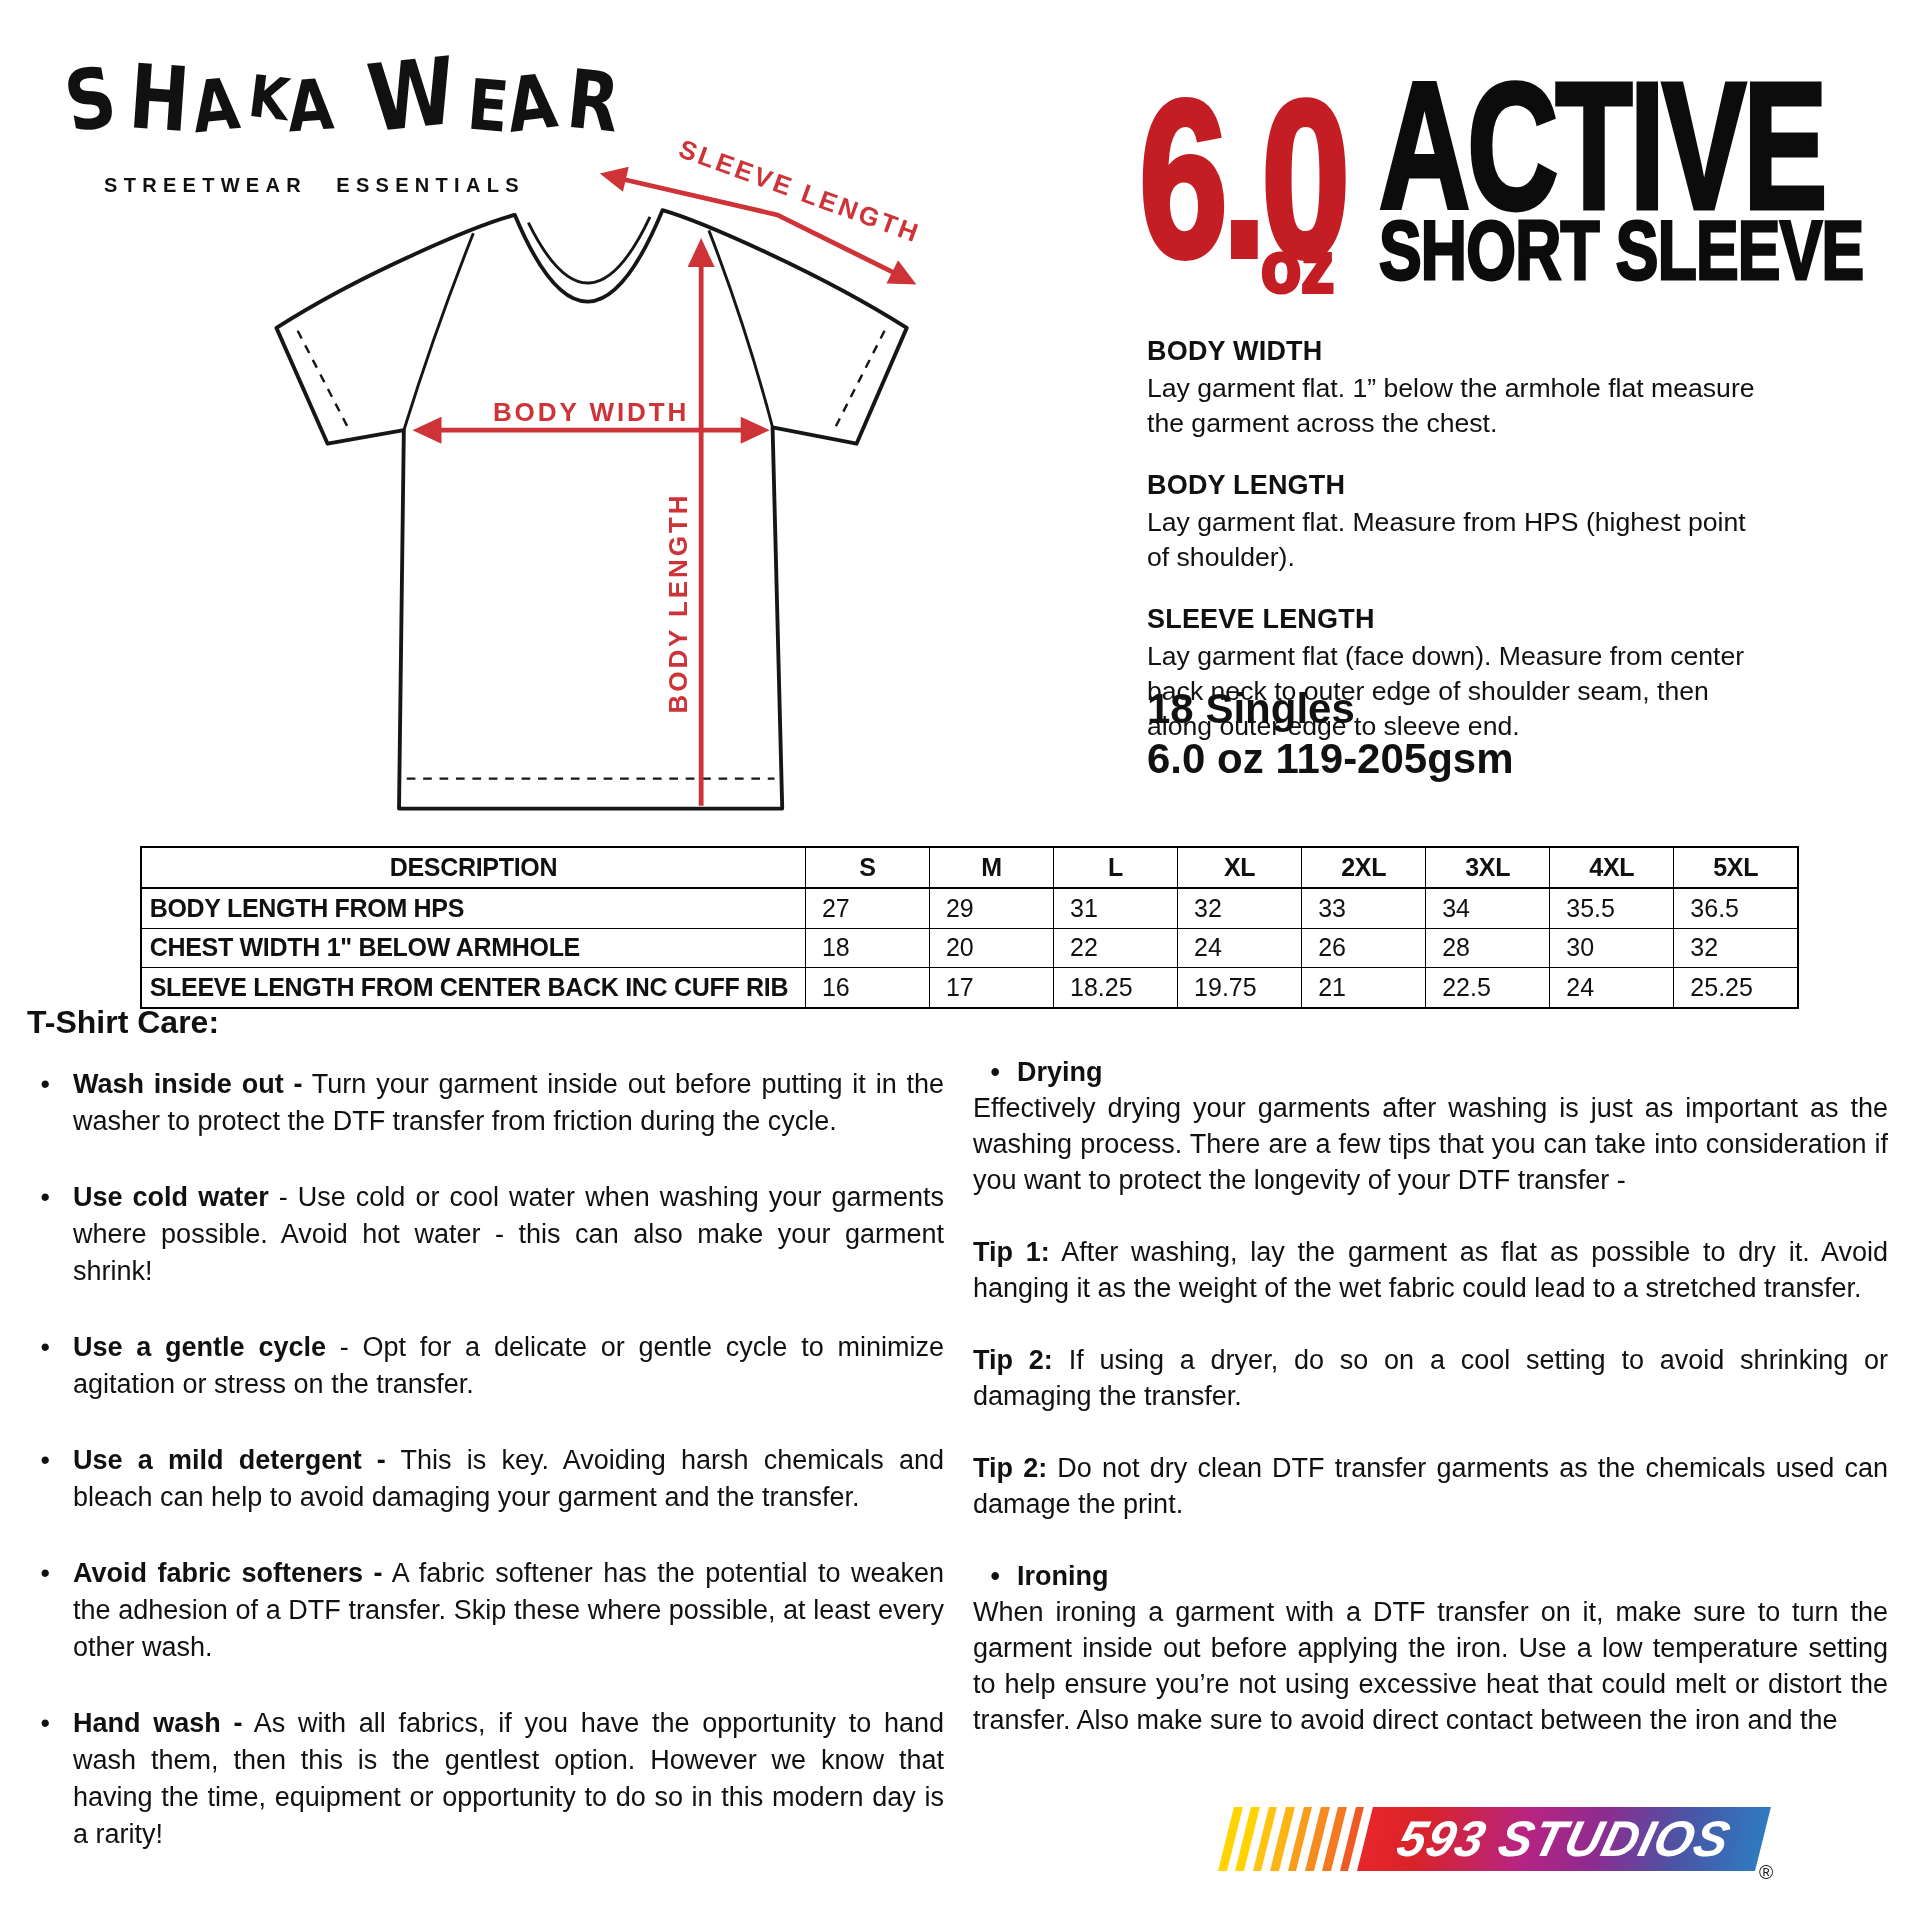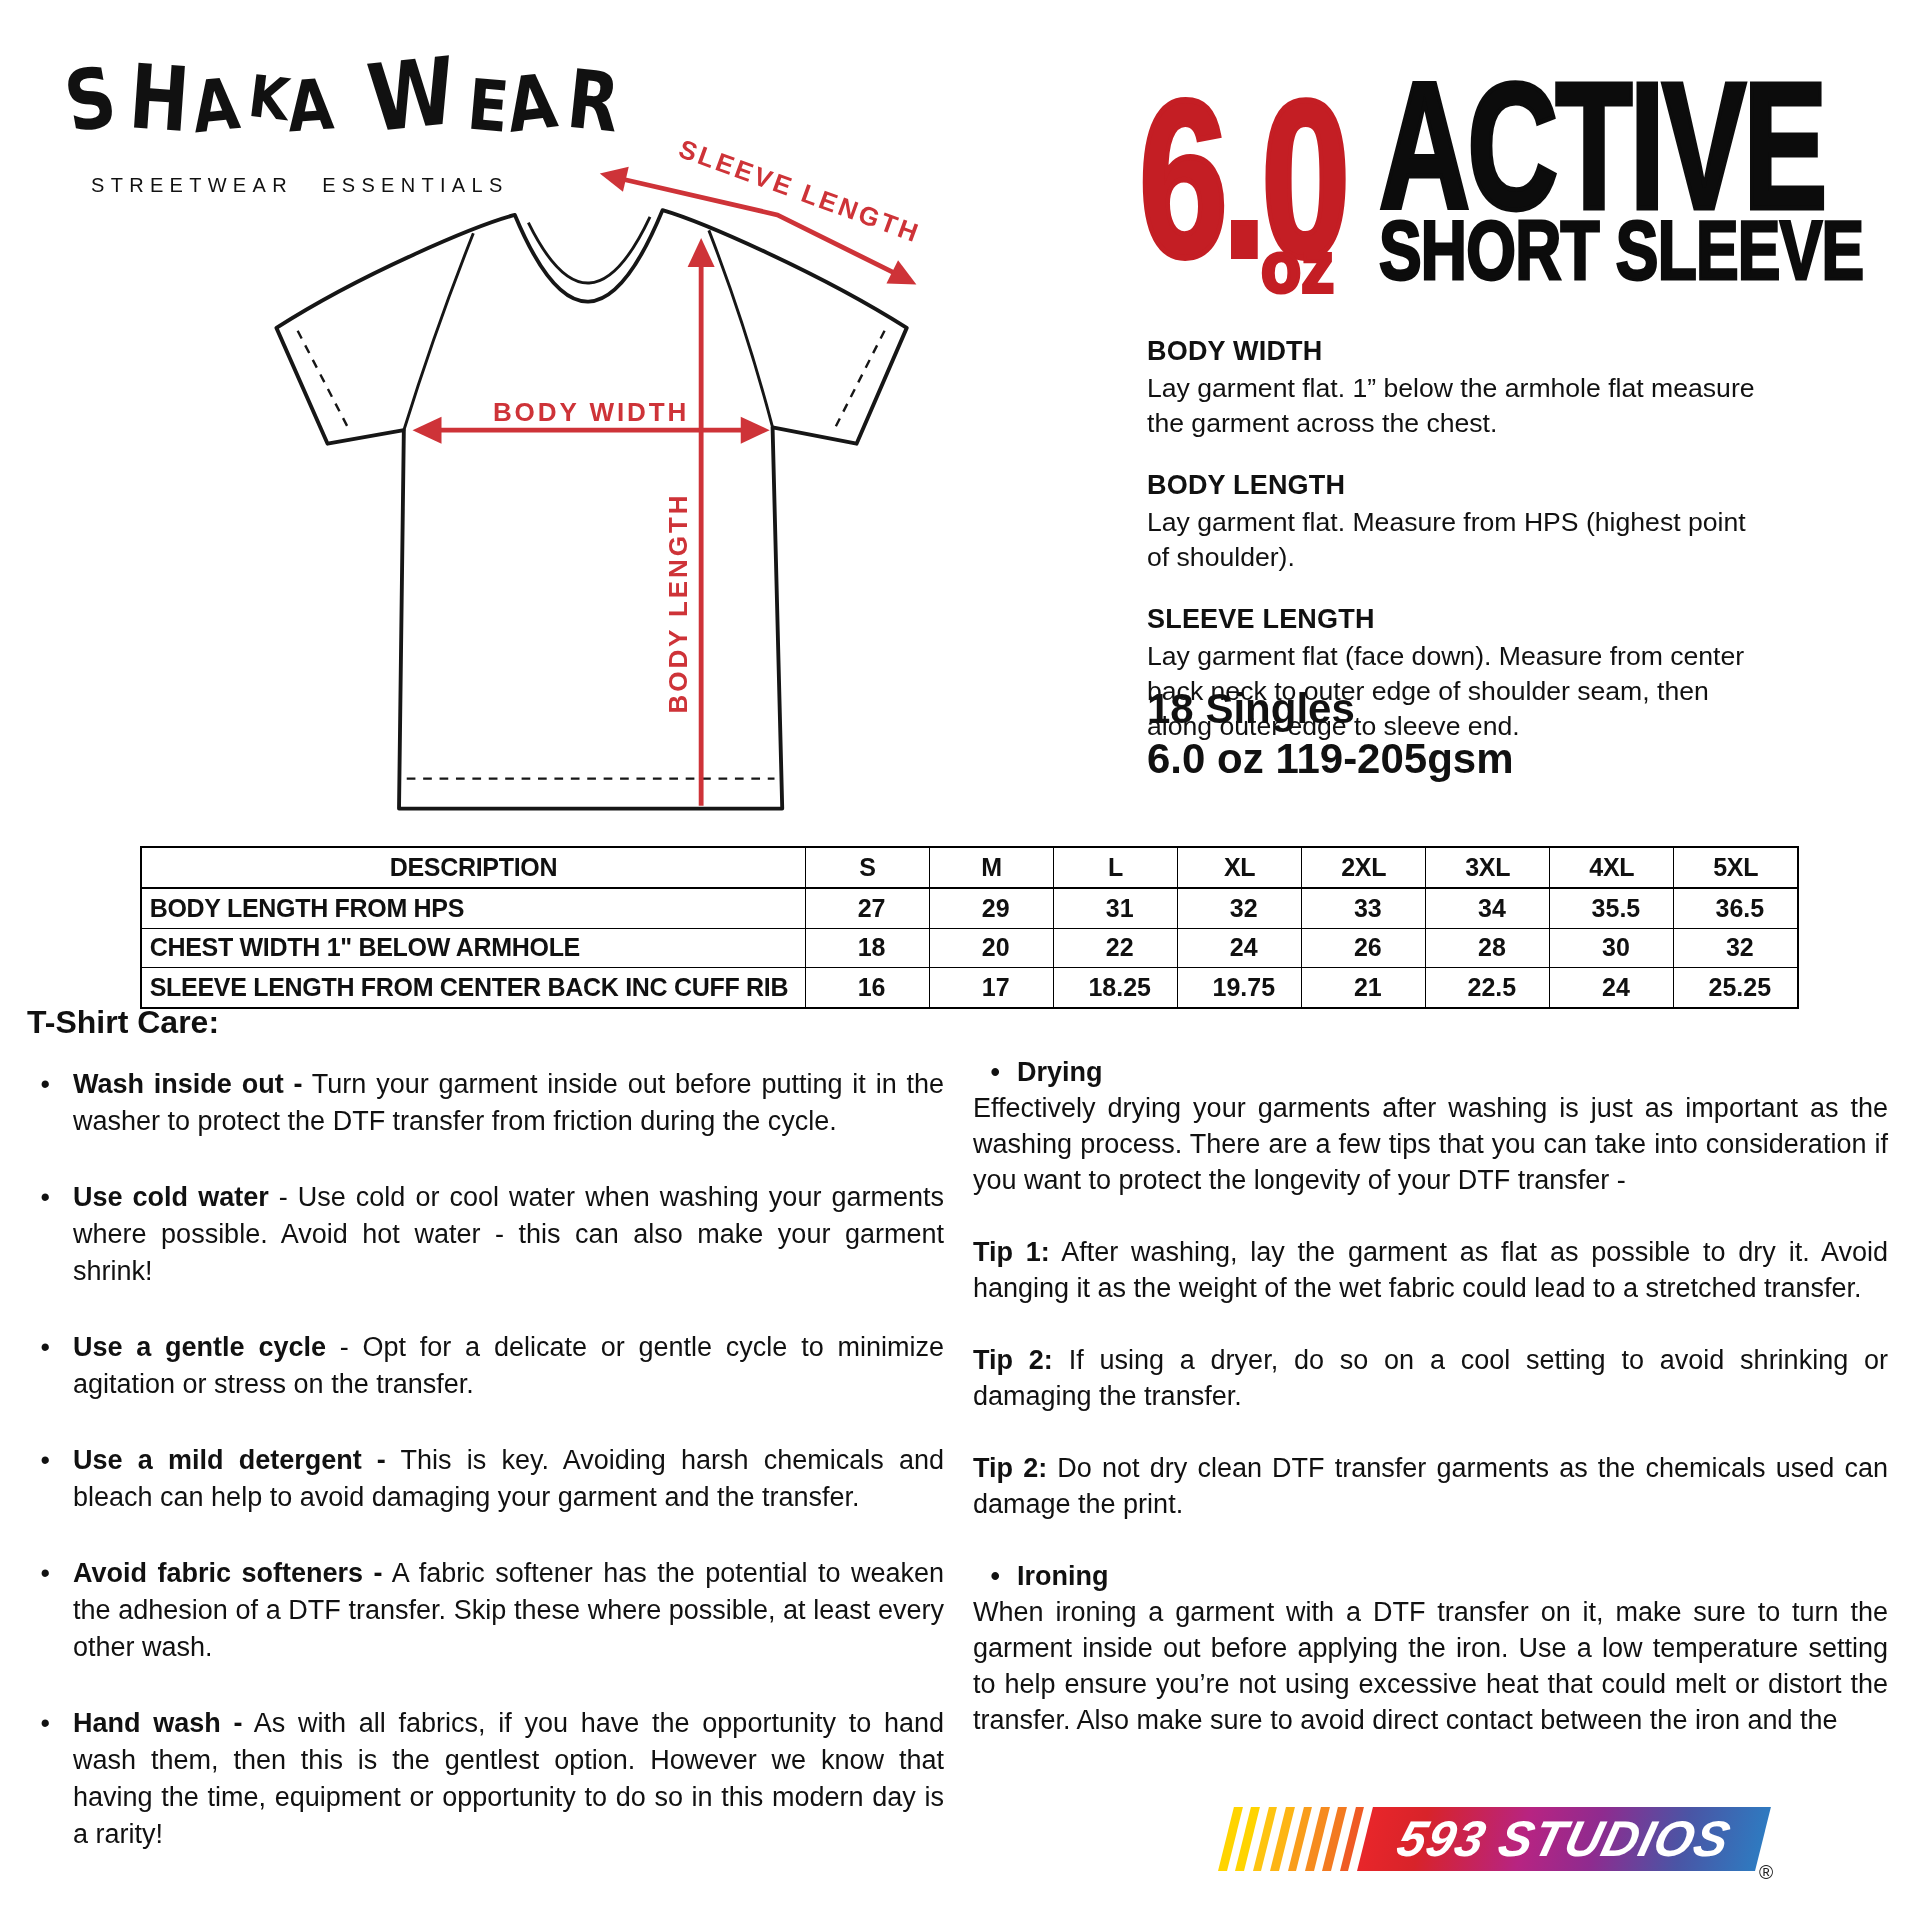--- a/index.html
+++ b/index.html
@@ -15,21 +15,21 @@
   .gword span{display:inline-block;font-family:"DejaVu Sans",sans-serif;font-weight:bold;line-height:.9;transform-origin:50% 90%;}
   .gword.w1 span:nth-child(1){font-size:83px;transform:rotate(-10deg) scaleX(.82);}
   .gword.w1 span:nth-child(2){font-size:89px;transform:rotate(4deg) scaleX(.8);margin-left:-5.8px;}
   .gword.w1 span:nth-child(3){font-size:71px;transform:rotate(-6deg) scaleX(.85);margin-left:-3.9px;}
   .gword.w1 span:nth-child(4){font-size:58px;transform:rotate(7deg) scaleX(.9);margin-bottom:13.5px;margin-left:-1.9px;}
   .gword.w1 span:nth-child(5){font-size:70px;transform:rotate(-4deg) scaleX(.85);margin-left:-3.9px;}
   .gword.w2 span:nth-child(1){font-size:93px;transform:rotate(-6deg) scaleX(.85);}
   .gword.w2 span:nth-child(2){font-size:70px;transform:rotate(5deg) scaleX(.85);margin-left:-4.8px;}
   .gword.w2 span:nth-child(3){font-size:75px;transform:rotate(-7deg) scaleX(.85);margin-left:-3.9px;}
   .gword.w2 span:nth-child(4){font-size:81px;transform:rotate(6deg) scaleX(.82);margin-left:-4.8px;}
-  #brand-tagline{left:91px;top:174px;font-size:20px;font-weight:normal;letter-spacing:6.3px;word-spacing:17.4px;}
+  #brand-tagline{left:104px;top:174px;font-size:20px;font-weight:bold;letter-spacing:6.3px;word-spacing:17.4px;}
 
   
   .headline{font-weight:bold;line-height:1;white-space:nowrap;transform-origin:left top;}
   #weight-value{left:1139px;top:68px;font-size:222px;letter-spacing:-7.7px;transform:scaleX(.72);color:var(--red);-webkit-text-stroke:5.8px var(--red);}
   #weight-unit{left:1261px;top:230px;font-size:73px;transform:scaleX(.9);color:var(--red);-webkit-text-stroke:3.9px var(--red);}
   #title-line1{left:1379px;top:56px;font-size:180px;letter-spacing:-3.9px;transform:scaleX(.70);color:#0c0c0c;-webkit-text-stroke:4.8px #0c0c0c;}
   #title-line2{left:1379px;top:209px;font-size:83px;letter-spacing:-1px;transform:scaleX(.77);color:#0c0c0c;-webkit-text-stroke:2.9px #0c0c0c;}
   :root{--red:#c41e24;--arrow:#ce3338;}
 
   
@@ -37,21 +37,21 @@
   #specs h4{margin:0 0 3.9px 0;font-size:27px;letter-spacing:0.2px;}
   #specs p{margin:0 0 29px 0;font-size:26.6px;line-height:35px;}
   #fabric{left:1147px;top:684px;font-size:42px;font-weight:bold;line-height:50px;}
 
   
   #size-table{left:140px;top:846px;width:1659px;border-collapse:collapse;table-layout:fixed;}
   #size-table th,#size-table td{border:1.9px solid #000;font-size:25px;padding:2.9px 7.7px;height:33px;}
   #size-table{border:2.9px solid #000;}
   #size-table thead th{border-bottom:2.9px solid #000;text-align:center;font-weight:bold;letter-spacing:-0.3px;margin-left:28px;}
   #size-table tbody th{text-align:left;font-weight:bold;letter-spacing:-0.3px;}
-  #size-table td{text-align:center;font-weight:bold;padding-left:16px;}
+  #size-table td{text-align:left;font-weight:normal;padding-left:16px;}
 
   
   #care-heading{left:27px;top:1004px;font-size:32px;font-weight:bold;}
   .care-col{font-size:27px;line-height:37px;text-align:justify;}
   #care-left{left:29px;top:1066px;width:915px;}
   #care-left li{list-style:none;position:relative;padding-left:44px;margin:0 0 39px 0;}
   #care-left ul{margin:0;padding:0;}
   #care-left li::before{content:"•";position:absolute;left:11.6px;top:0;}
   .b-lead{font-weight:bold;}
   #care-right{left:973px;top:1054px;width:915px;line-height:36px;}

